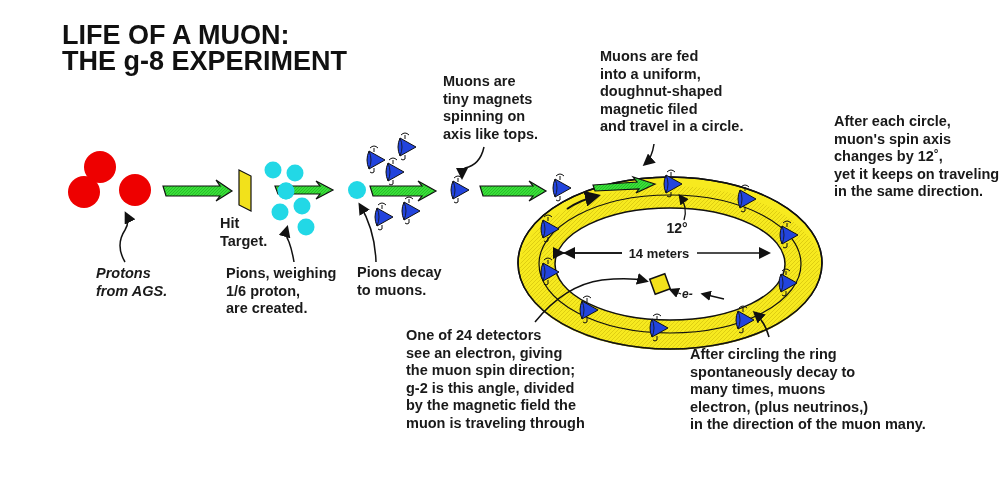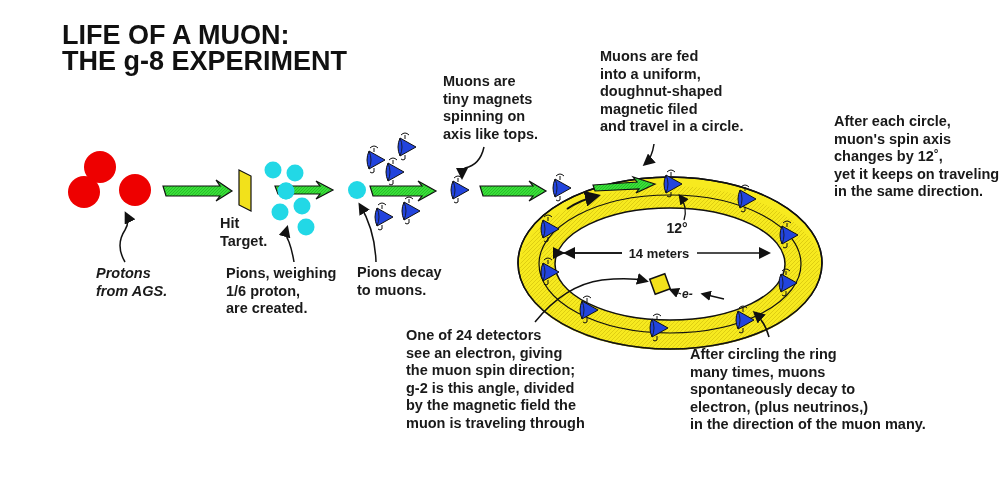--- a/index.html
+++ b/index.html
@@ -175,17 +175,17 @@
   <div>One of 24 detectors</div>
   <div>see an electron, giving</div>
   <div>the muon spin direction;</div>
   <div>g-2 is this angle, divided</div>
   <div>by the magnetic field the</div>
   <div>muon is traveling through</div>
 </div>
 
 <div class="lbl" style="left:690px; top:346px;">
   <div>After circling the ring</div>
+  <div>spontaneously decay to</div>
   <div>many times, muons</div>
-  <div>spontaneously decay to</div>
   <div>electron, (plus neutrinos,)</div>
   <div>in the direction of the muon many.</div>
 </div>
 
 </body></html>

